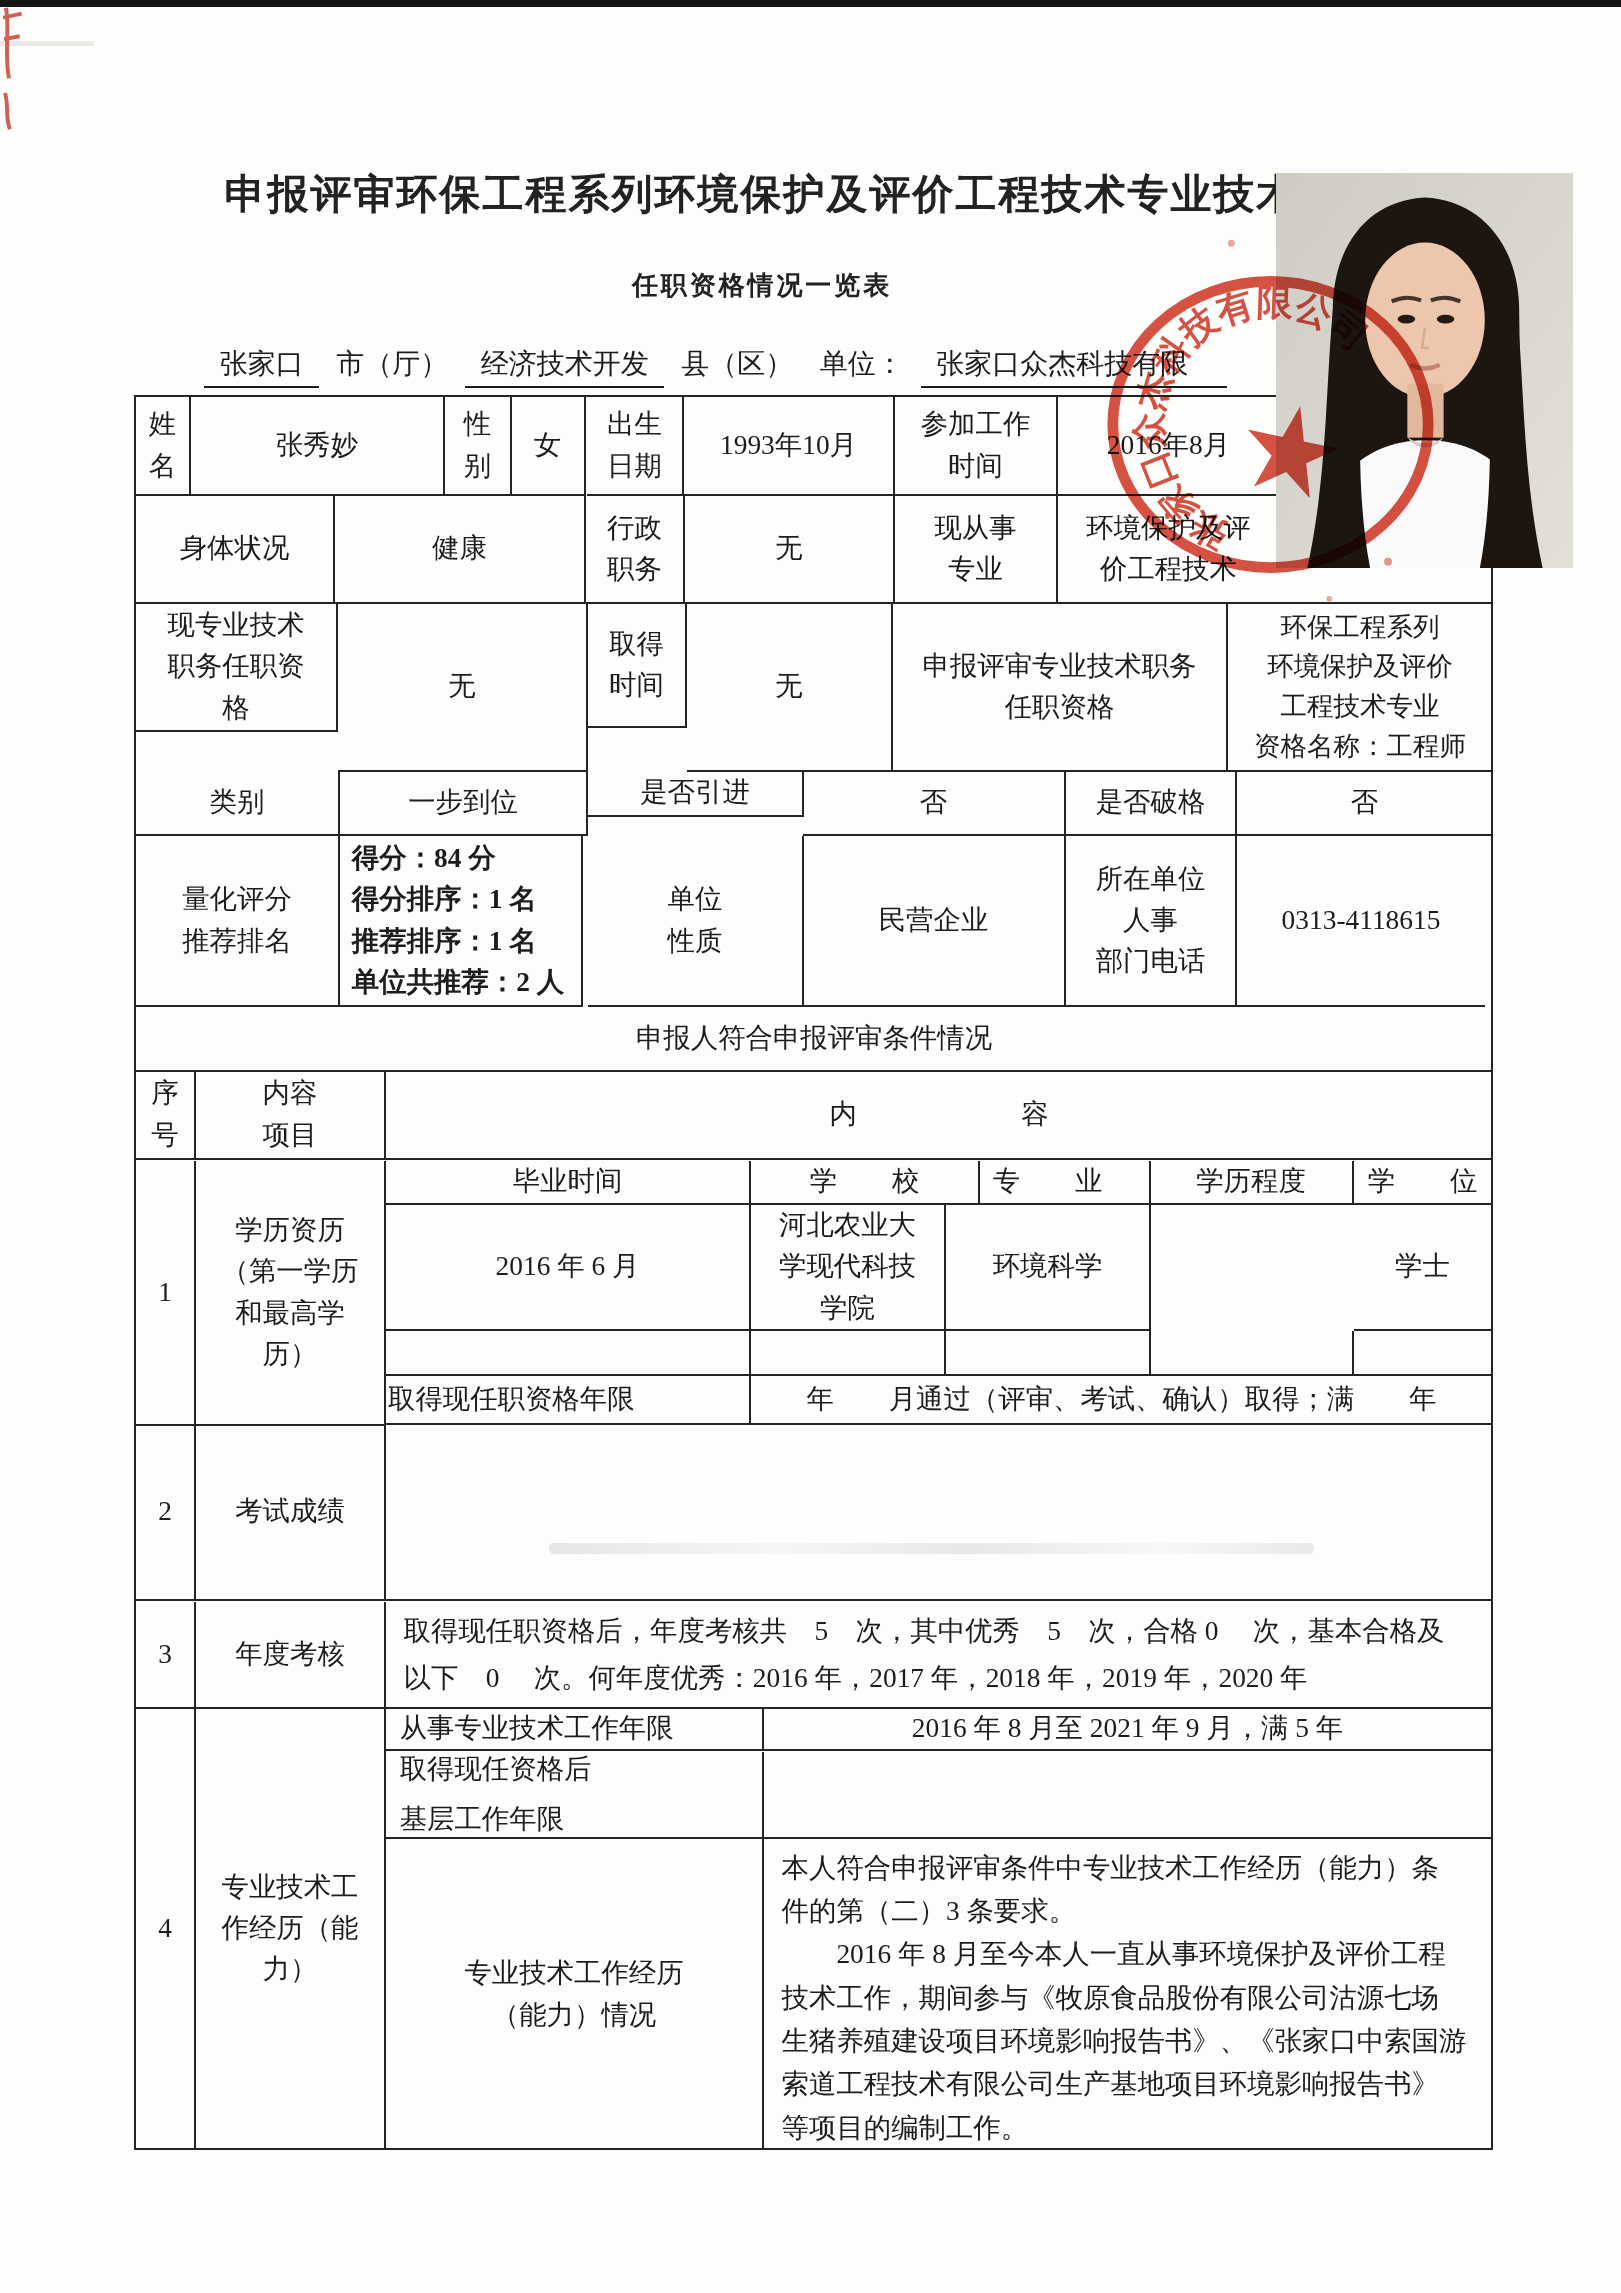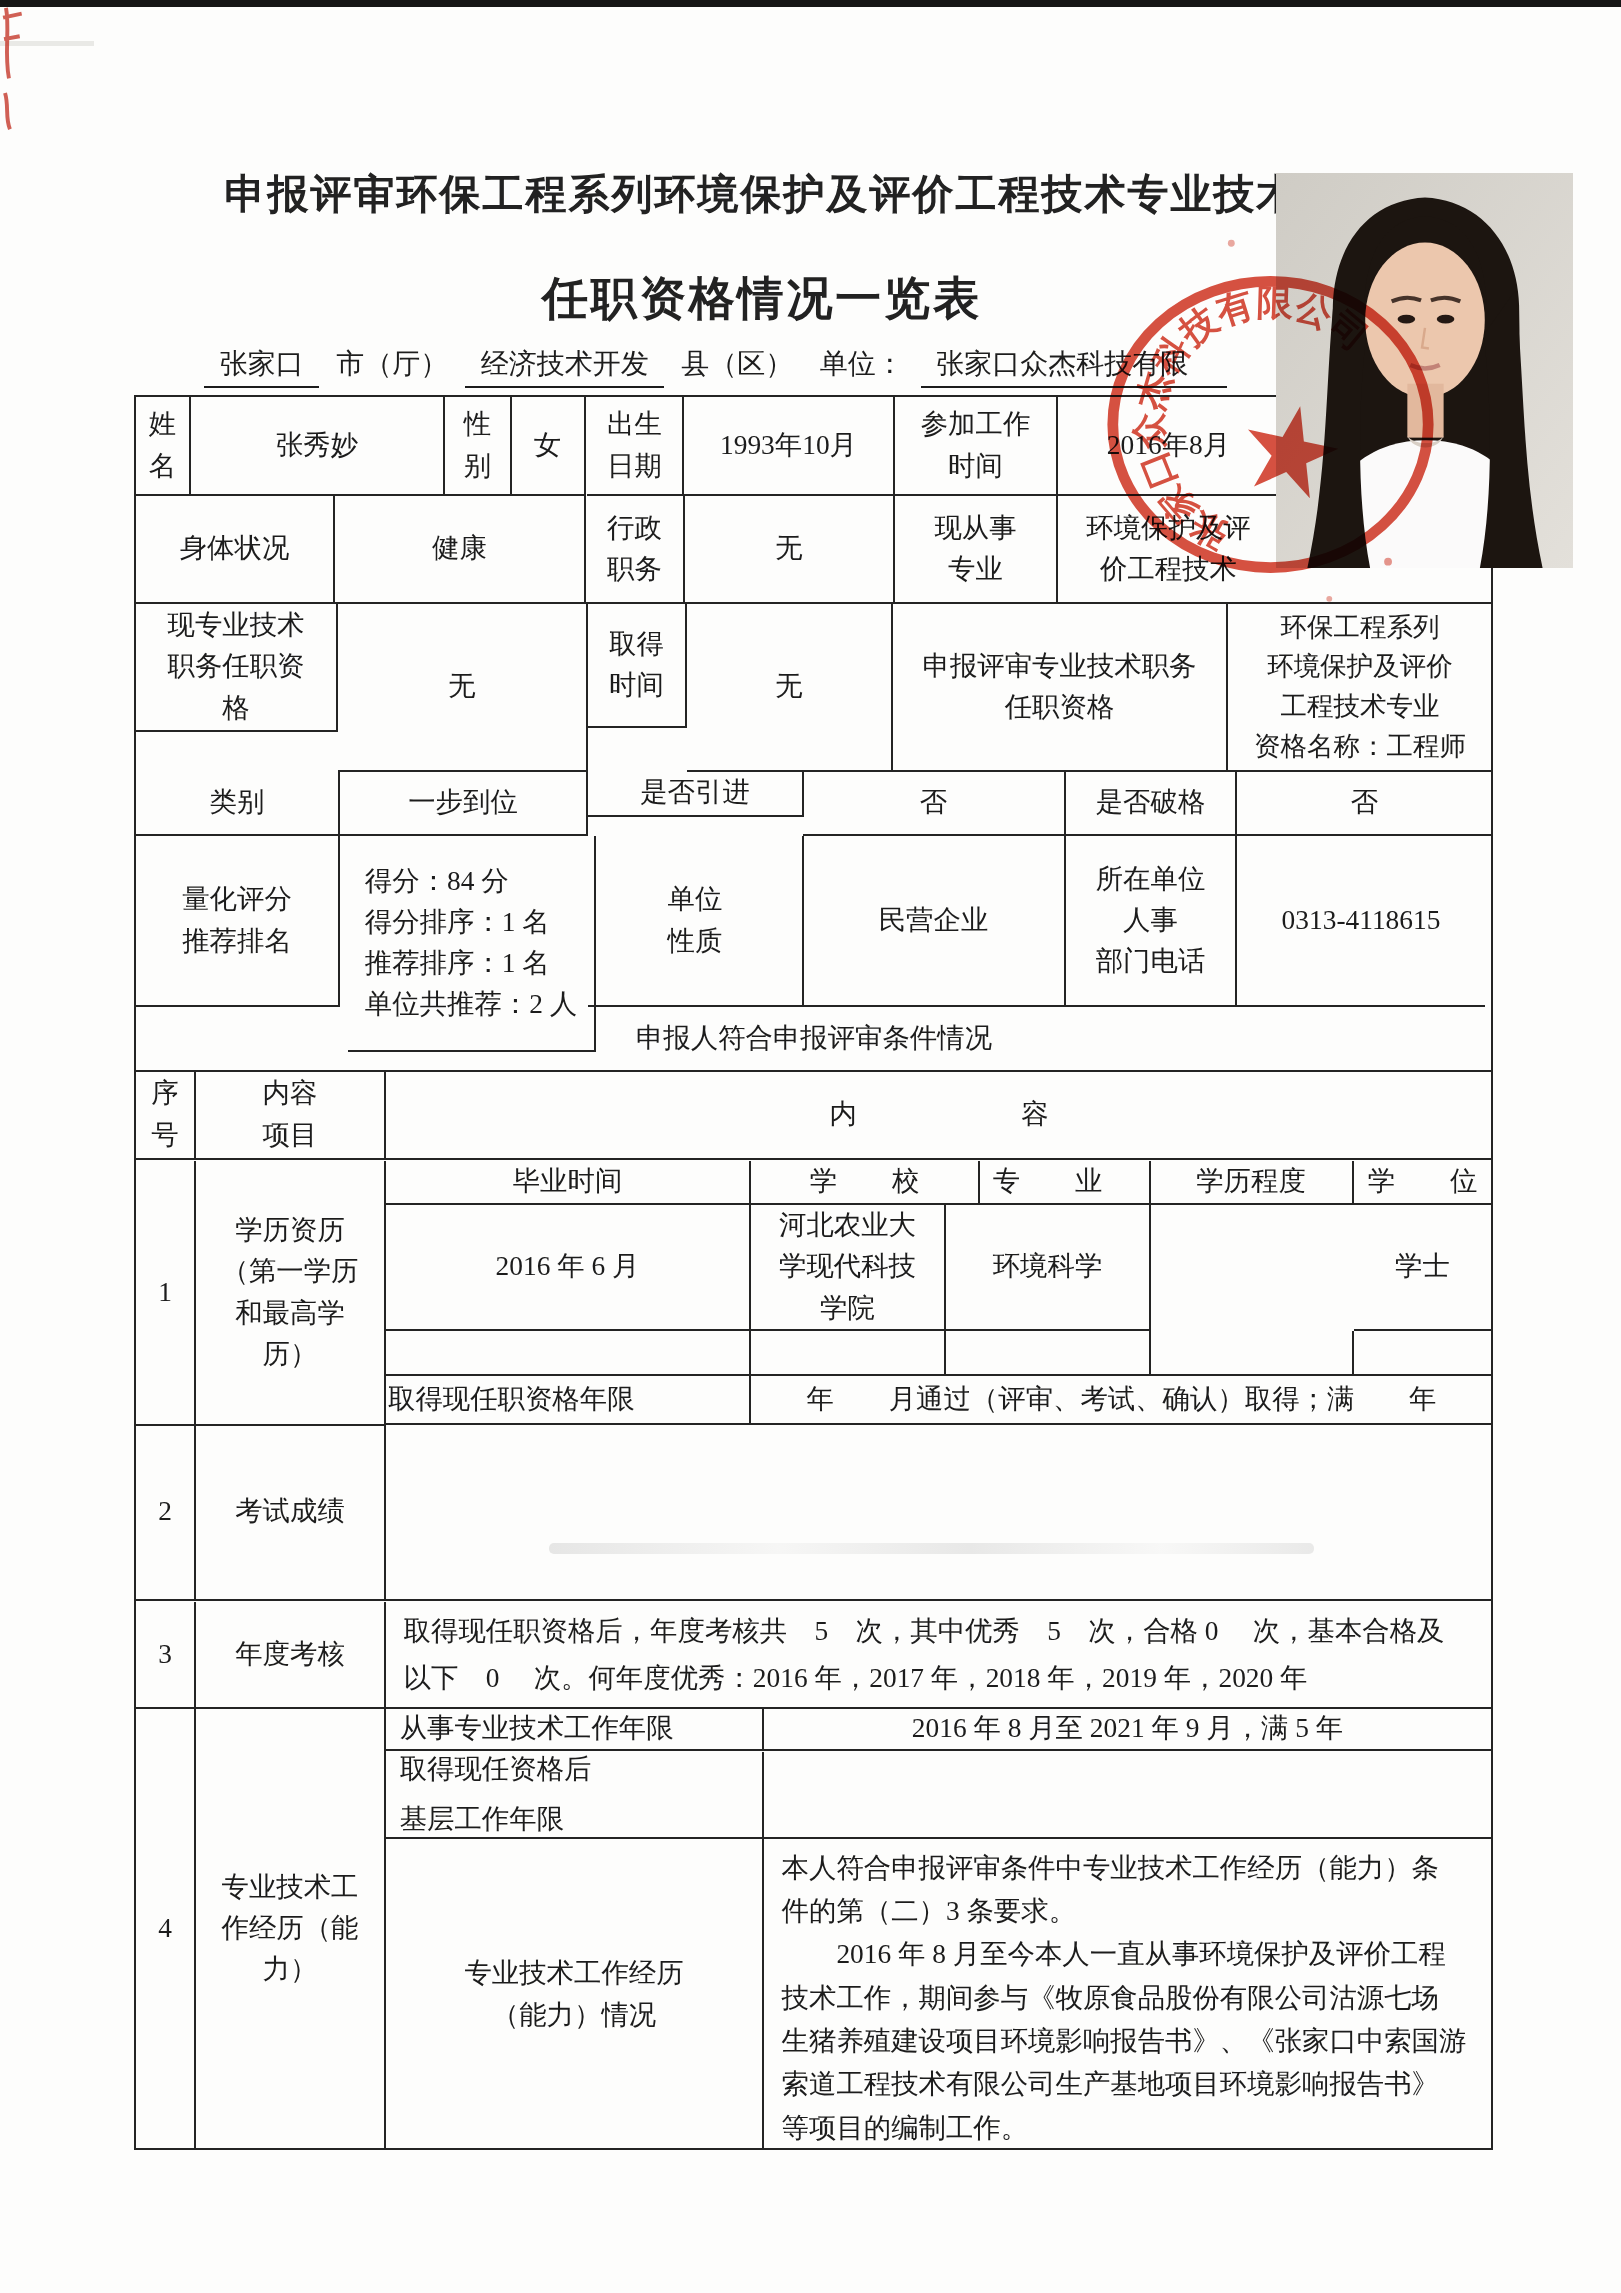--- a/index.html
+++ b/index.html
@@ -1,21 +1,21 @@
 <!DOCTYPE html>
 <html><head>
 <meta charset="utf-8">
 <style>
   html,body{margin:0;padding:0;background:#9a9a9a;}
   .page{position:relative;width:1621px;height:2294px;background:#fdfdfc;overflow:hidden;
         font-family:"Liberation Serif","DejaVu Serif",serif;color:#1b1b1b;}
   .titles{position:absolute;left:147px;top:167px;width:1230px;text-align:center;
           font-family:"Liberation Sans","DejaVu Sans",sans-serif;font-weight:700;color:#222;}
   .title1{font-size:41px;letter-spacing:2px;white-space:nowrap;}
-  .title2{font-size:46px;letter-spacing:2.9px;margin-top:46px;}
+  .title2{font-size:26px;letter-spacing:2.9px;margin-top:46px;}
   .subtitle{position:absolute;left:204px;top:345px;font-size:28px;white-space:nowrap;color:#1d1d1d;}
   .subtitle span{display:inline-block;}
   .u{border-bottom:2px solid #1c1c1c;padding:0 15.7px 2.9px 15.7px;}
   .plain{padding:0 9.8px 2.9px 9.8px;}
   .tablewrap{position:absolute;left:134px;top:395px;width:1359px;height:1755px;
              border:2px solid #242424;box-sizing:border-box;background:transparent;z-index:2;}
   .cell{position:absolute;box-sizing:border-box;border-right:2px solid #242424;border-bottom:2px solid #242424;
         display:flex;align-items:center;justify-content:center;text-align:center;
         white-space:pre-line;font-size:27.4px;line-height:1.5;color:#1c1c1c;}
   .lc{border-right:none;}
@@ -101,21 +101,21 @@
 
     <div class="cell tb" style="left:0;top:374px;width:204px;height:65px;">类别</div>
     <div class="cell tb" style="left:204px;top:374px;width:248px;height:65px;">一步到位</div>
     <div class="cell tb" style="left:452px;top:374px;width:216px;height:46px;">是否引进</div>
     <div class="cell tb" style="left:667px;top:374px;width:263px;height:65px;">否</div>
     <div class="cell tb" style="left:930px;top:374px;width:171px;height:65px;">是否破格</div>
     <div class="cell tb lc" style="left:1101px;top:374px;width:255px;height:65px;">否</div>
 
     <div class="cell tb" style="left:0;top:439px;width:204px;height:171px;">量化评分
 推荐排名</div>
-    <div class="cell tb" style="left:212px;top:439px;width:248px;height:216px;">
+    <div class="cell tb" style="left:199px;top:439px;width:248px;height:171px;font-weight:bold;">
       <span class="innerblock">得分：84 分
 得分排序：1 名
 推荐排序：1 名
 单位共推荐：2 人</span>
     </div>
     <div class="cell tb" style="left:452px;top:439px;width:216px;height:171px;">单位
 性质</div>
     <div class="cell tb" style="left:667px;top:439px;width:263px;height:171px;">民营企业</div>
     <div class="cell tb" style="left:930px;top:439px;width:171px;height:171px;">所在单位
 人事

